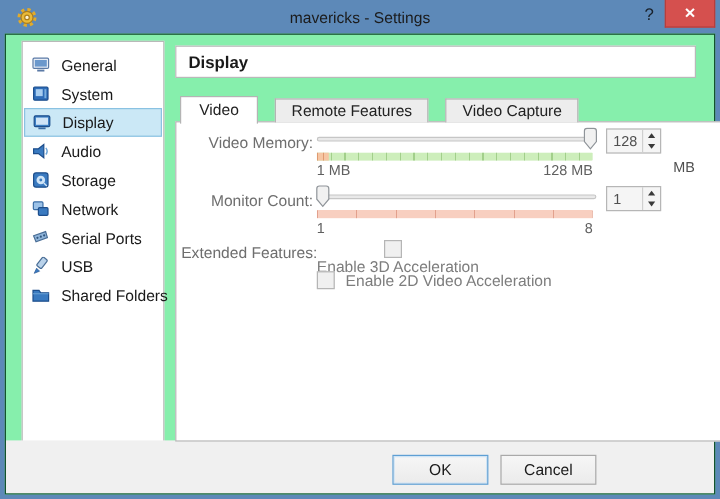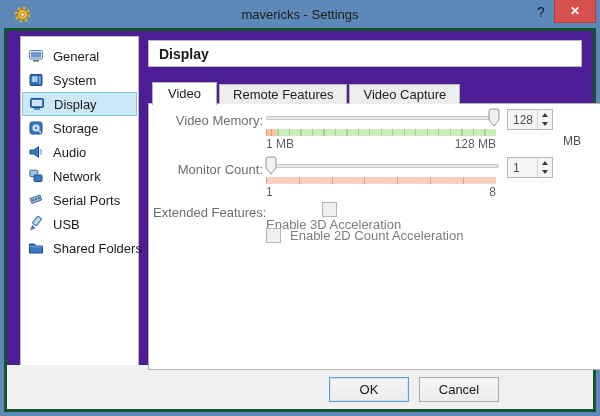--- a/index.html
+++ b/index.html
@@ -29,21 +29,21 @@
   }
   .close-btn {
     width:42px; height:23px; background:#d5504e; border:1px solid #b63e3c; border-top:none;
     color:#fff; font-size:12px; font-weight:bold; display:flex; align-items:center; justify-content:center;
     cursor:default;
   }
 
   
   .client {
     position:absolute; left:4px; right:4px; top:28px; bottom:4px;
-    background:#4c1d95; border:3px solid #14532d;
+    background:#86efac; border:1px solid #14532d;
   }
 
   
   .sidebar {
     position:absolute; left:13px; top:5px; width:119px; height:336px;
     background:#fff; border:1px solid #b9b9b9; padding-top:7px;
   }
   .side-item {
     display:flex; align-items:center; height:24px; padding:0 6px; margin:0 1px;
     font-size:13px; color:#1a1a1a; cursor:default; white-space:nowrap;
@@ -53,21 +53,21 @@
     background:#cbe8f6; border:1px solid #8ac2e2; height:24px;
   }
 
   
   .page-header {
     position:absolute; left:141px; top:9px; width:434px; height:27px;
     border:1px solid #b9b9b9; background:#fff; display:flex; align-items:center;
     padding-left:10px; font-size:14px; font-weight:bold; color:#1a1a1a;
   }
   .tabbar {
-    position:absolute; left:145px; top:50px; height:23px; display:flex; align-items:flex-end; z-index:3;
+    position:absolute; left:145px; top:50px; height:23px; display:flex; align-items:flex-end; z-index:3;gap:12px;
   }
   .tab {
     height:20px; line-height:19px; padding:0 13px; font-size:13px; color:#222;
     background:#ededed; border:1px solid #b4b4b4; border-bottom:none; margin-right:2px; cursor:default;
   }
   .tab.active {
     height:23px; line-height:22px; background:#fff; margin-bottom:-1px; padding:0 15px;
   }
   .panel {
     position:absolute; left:141px; top:72px; width:468px; height:267px;
@@ -196,34 +196,34 @@
         <svg class="icon" viewBox="0 0 16 16">
           <rect x="1.5" y="2.5" width="13" height="9" rx="1.2" fill="#3c7fc4" stroke="#1d4e8c"></rect>
           <rect x="3" y="4" width="10" height="6" fill="#cfe4f7"></rect>
           <rect x="5" y="12.2" width="6" height="1.5" fill="#3c6ea6"></rect>
         </svg>
         <span>Display</span>
       </div>
 
       <div class="side-item">
         <svg class="icon" viewBox="0 0 16 16">
+          <polygon points="2,6 6,6 10.5,2.5 10.5,13.5 6,10 2,10" fill="#3a7ac0" stroke="#1d4e8c"></polygon>
+          <path d="M12.2,5.2 q2.2,2.8 0,5.6" stroke="#6ba3d6" stroke-width="1.2" fill="none"></path>
+        </svg>
+        <span>Audio</span>
+      </div>
+
+      <div class="side-item">
+        <svg class="icon" viewBox="0 0 16 16">
           <rect x="2" y="2" width="12" height="12" rx="2" fill="#3a7ac0" stroke="#1d4e8c"></rect>
           <circle cx="8" cy="8" r="3.6" fill="#cfe4f7"></circle>
           <circle cx="8" cy="8" r="1.2" fill="#3a7ac0"></circle>
           <path d="M10.5 10.5 L13 13" stroke="#cfe4f7" stroke-width="1.2"></path>
         </svg>
         <span>Storage</span>
-      </div>
-
-      <div class="side-item">
-        <svg class="icon" viewBox="0 0 16 16">
-          <polygon points="2,6 6,6 10.5,2.5 10.5,13.5 6,10 2,10" fill="#3a7ac0" stroke="#1d4e8c"></polygon>
-          <path d="M12.2,5.2 q2.2,2.8 0,5.6" stroke="#6ba3d6" stroke-width="1.2" fill="none"></path>
-        </svg>
-        <span>Audio</span>
       </div>
 
       <div class="side-item">
         <svg class="icon" viewBox="0 0 16 16">
           <rect x="1.8" y="2.2" width="8" height="6.5" rx="1" fill="#9cc2e8" stroke="#3c6ea6"></rect>
           <rect x="6" y="7" width="8" height="6.5" rx="1" fill="#3a7ac0" stroke="#1d4e8c"></rect>
         </svg>
         <span>Network</span>
       </div>
 
@@ -308,21 +308,21 @@
         <span>8</span>
       </div>
 
       <div class="form-label" style="top:101px;">Extended Features:</div>
       <div class="cb-row" style="top:98px;flex-direction:column;">
         <div class="checkbox"></div>
         <span class="cb-label">Enable 3D Acceleration</span>
       </div>
       <div class="cb-row" style="top:124px;">
         <div class="checkbox"></div>
-        <span class="cb-label">Enable 2D Count Acceleration</span>
+        <span class="cb-label">Enable 2D Video Acceleration</span>
       </div>
 
     </div>
 
     <div class="footer">
       <button class="btn ok">OK</button>
       <button class="btn cancel">Cancel</button>
       <button class="btn help">Help</button>
     </div>
 

